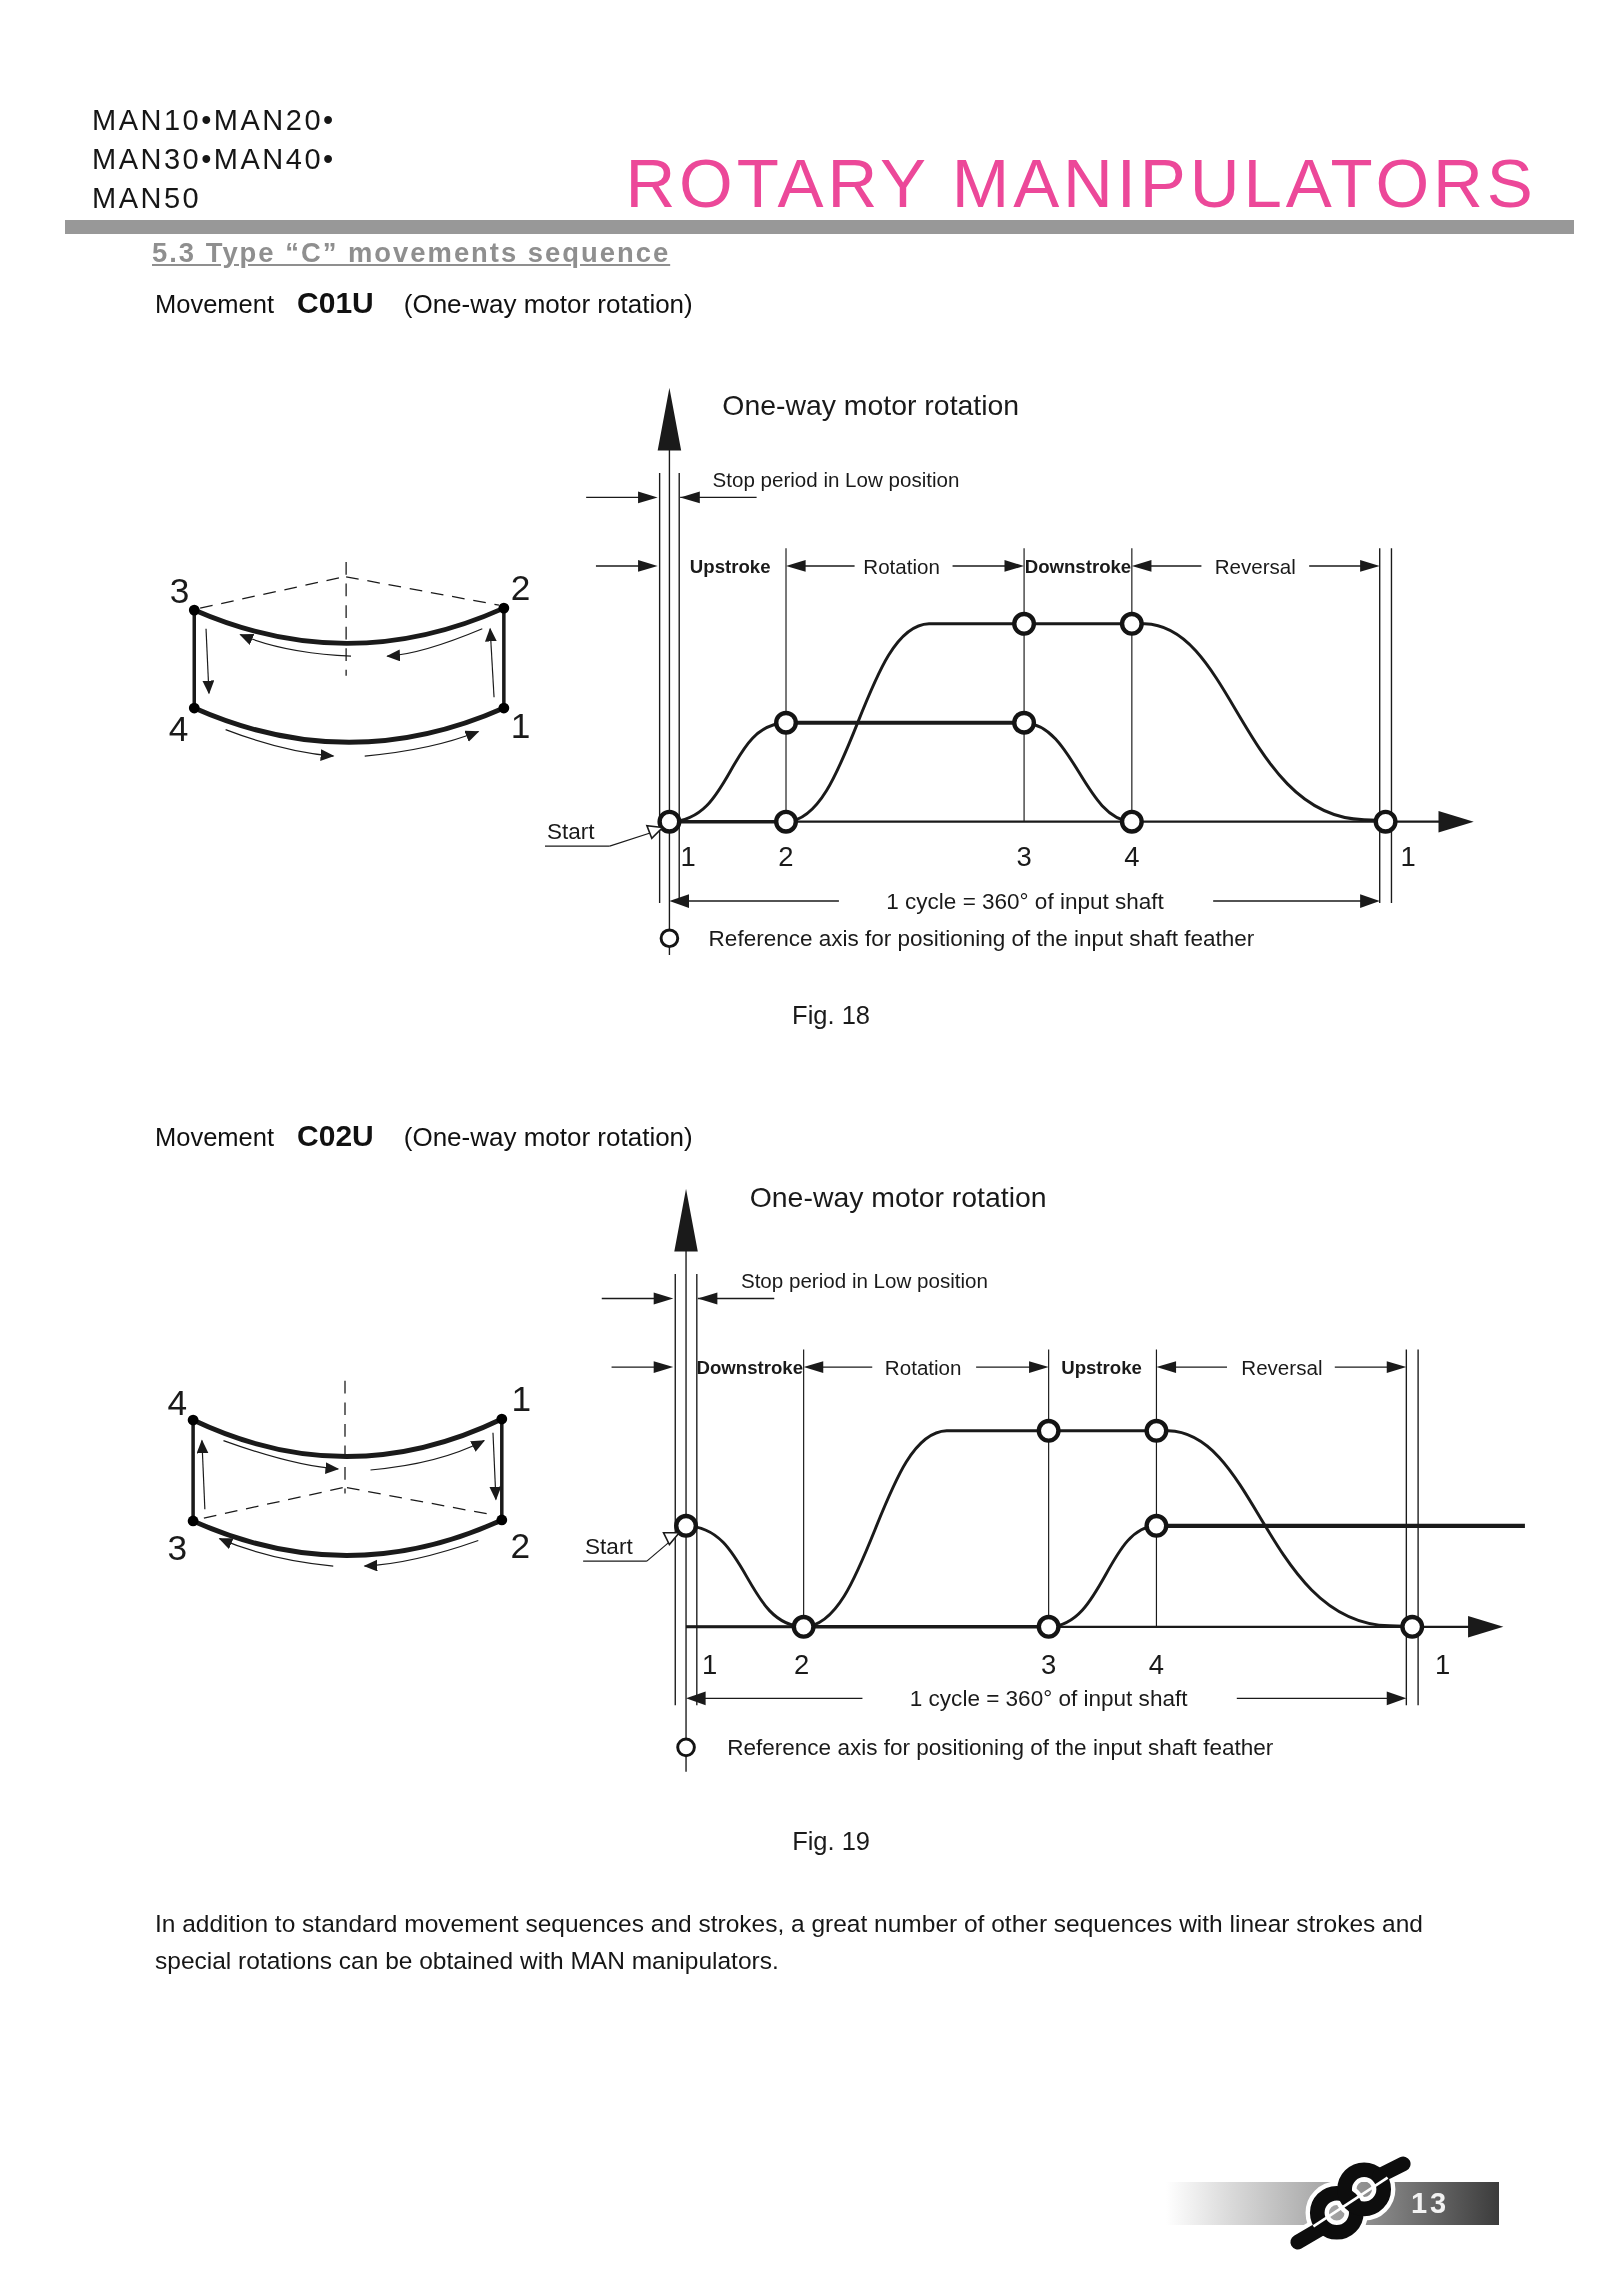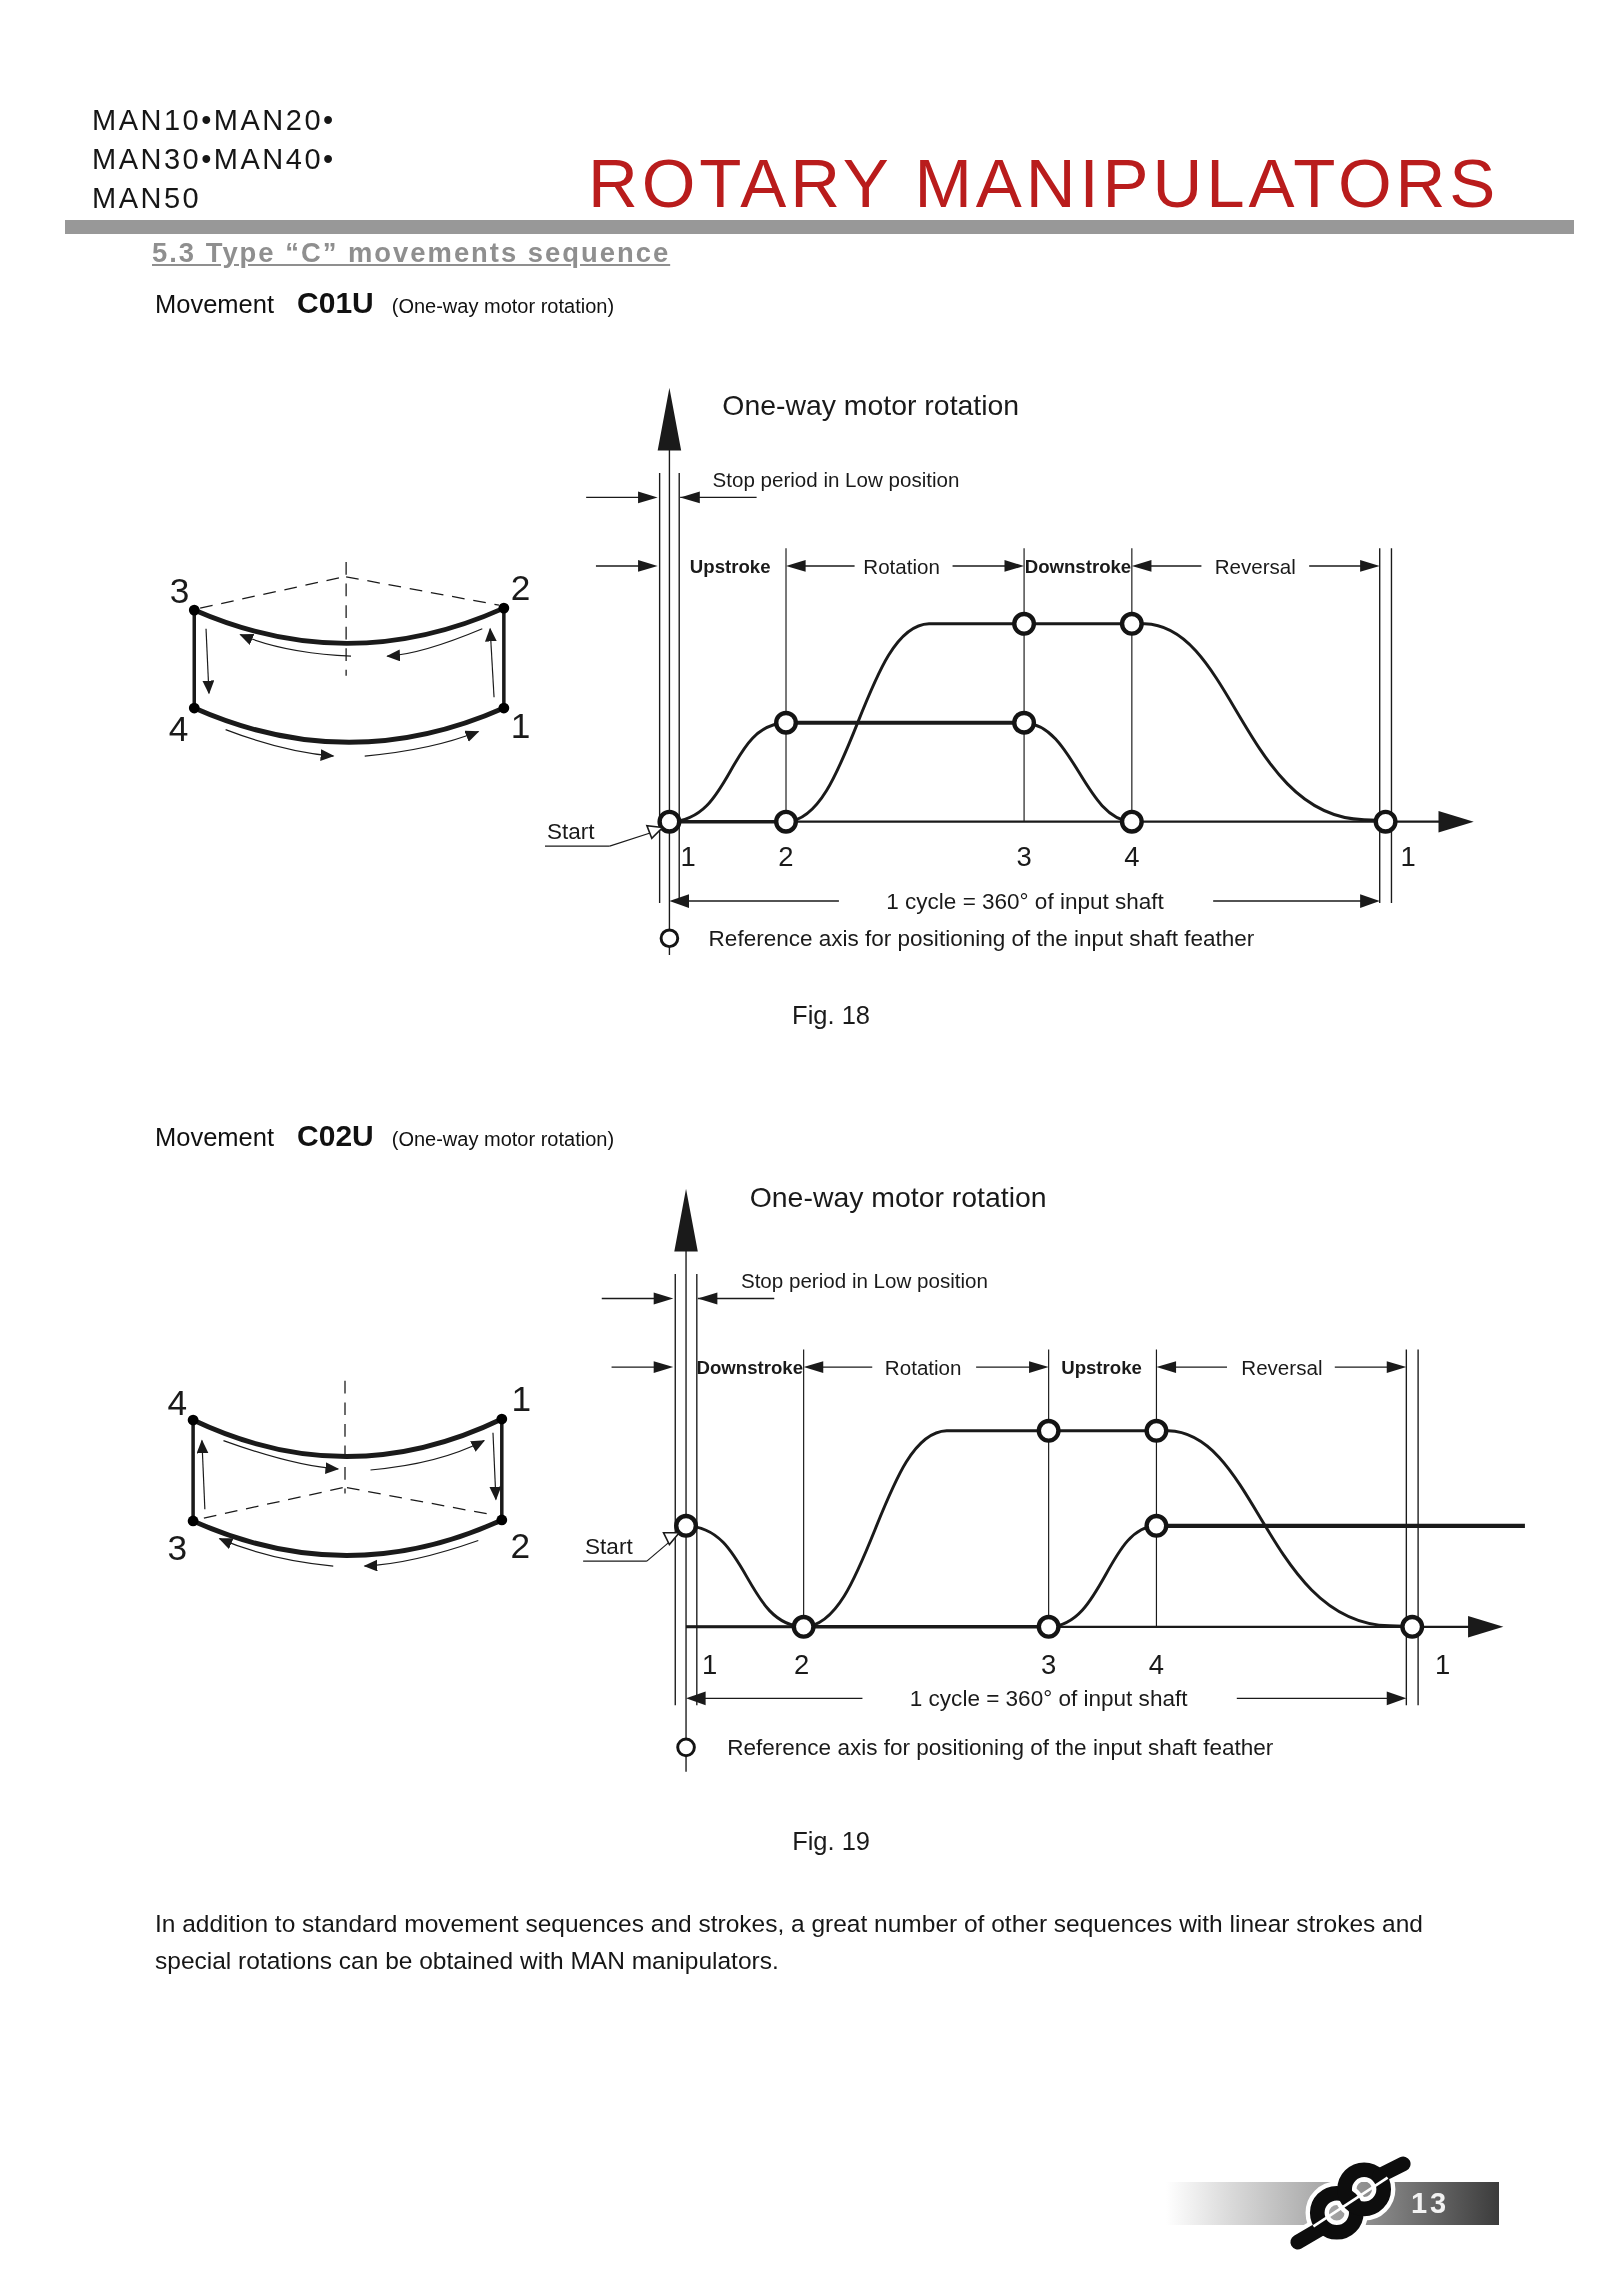--- a/index.html
+++ b/index.html
@@ -1,27 +1,27 @@
 <!DOCTYPE html>
 <html><head>
 <meta charset="utf-8">
 <style>
   html,body{margin:0;padding:0;background:#e8e8e8;}
   .page{position:relative;width:1621px;height:2293px;background:#ffffff;
         font-family:"Liberation Sans",sans-serif;color:#1a1a1a;overflow:hidden;margin:0 auto;}
   .abs{position:absolute;}
   .man-lines{left:92px;top:101px;font-size:29px;line-height:39px;letter-spacing:2.5px;color:#161616;white-space:pre;}
-  .big-title{left:588px;top:149px;width:986px;text-align:left;font-size:69px;line-height:69px;
-             letter-spacing:3.9px;font-weight:400;color:#b91c1c;white-space:nowrap;}
+  .big-title{left:588px;top:149px;width:986px;text-align:center;font-size:69px;line-height:69px;
+             letter-spacing:3.9px;font-weight:400;color:#ec4899;white-space:nowrap;}
   .gray-bar{left:65px;top:220px;width:1509px;height:13.7px;background:#989898;}
   .section-title{left:152px;top:237px;font-size:27.4px;font-weight:bold;letter-spacing:2px;color:#8f8f8f;text-decoration:underline;}
   .movement{left:155px;display:flex;align-items:baseline;color:#111;}
   .movement .mv-label{font-size:25.5px;}
   .movement .mv-code{font-size:30px;font-weight:bold;margin-left:23px;}
-  .movement .mv-note{font-size:20px;margin-left:18px;}
+  .movement .mv-note{font-size:26px;margin-left:30px;}
   .para{left:155px;top:1905px;width:1306px;font-size:24.5px;line-height:37px;color:#161616;}
   .footer-bar{left:1166px;top:2182px;width:333px;height:43px;
               background:linear-gradient(90deg,#ffffff 0%,#dcdcdc 18%,#9a9a9a 55%,#3c3c3c 100%);}
   .page-num{left:1411px;top:2187px;font-size:29px;font-weight:bold;letter-spacing:2.9px;color:#f2f2f2;}
   svg text{font-family:"Liberation Sans",sans-serif;fill:#1a1a1a;}
   .ln{stroke:#1a1a1a;stroke-width:1.4;fill:none;}
   .thin{stroke:#1a1a1a;stroke-width:1.2;fill:none;}
   .dash{stroke:#1a1a1a;stroke-width:1.3;fill:none;stroke-dasharray:13 9;}
   .curve{stroke:#1a1a1a;stroke-width:3;fill:none;}
   .curveT{stroke:#1a1a1a;stroke-width:4.2;fill:none;}

